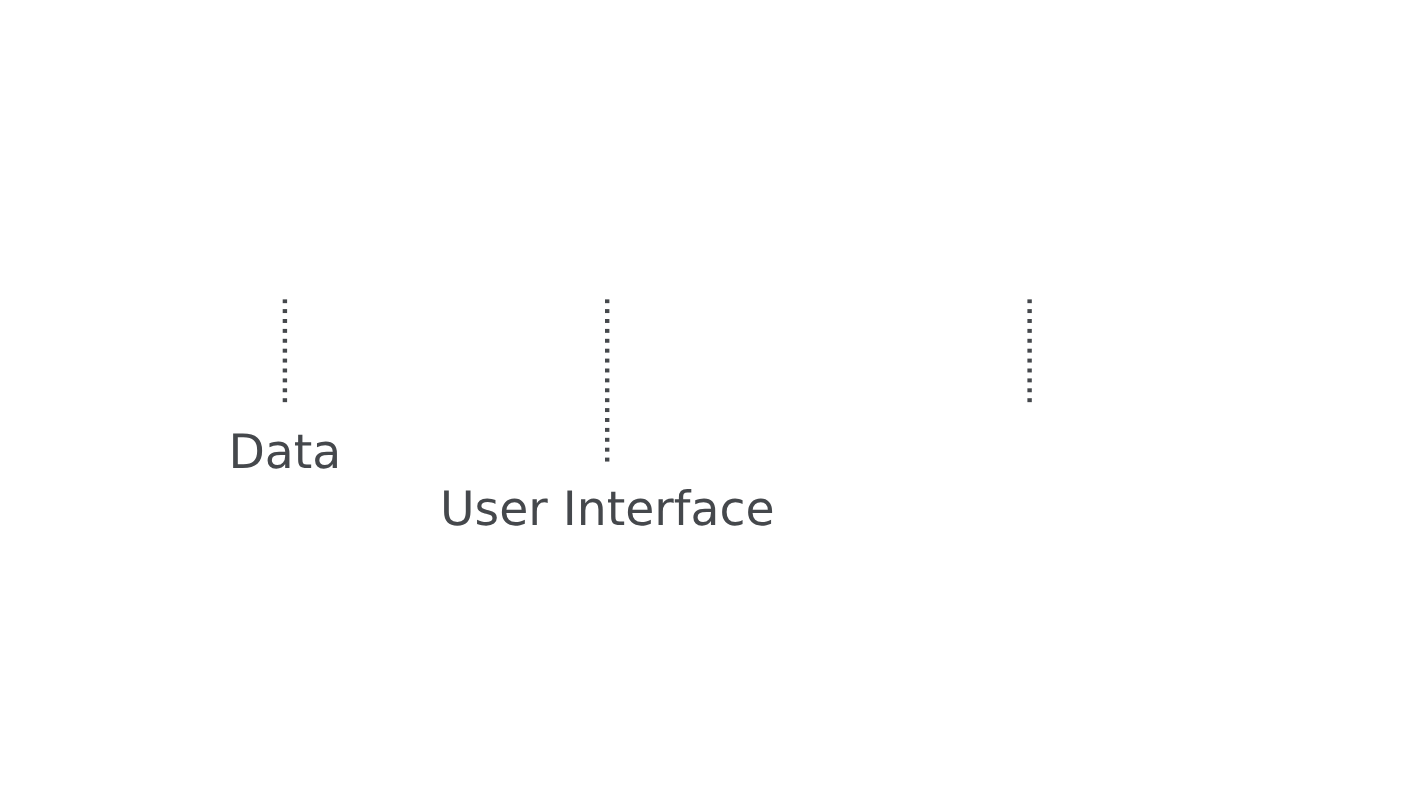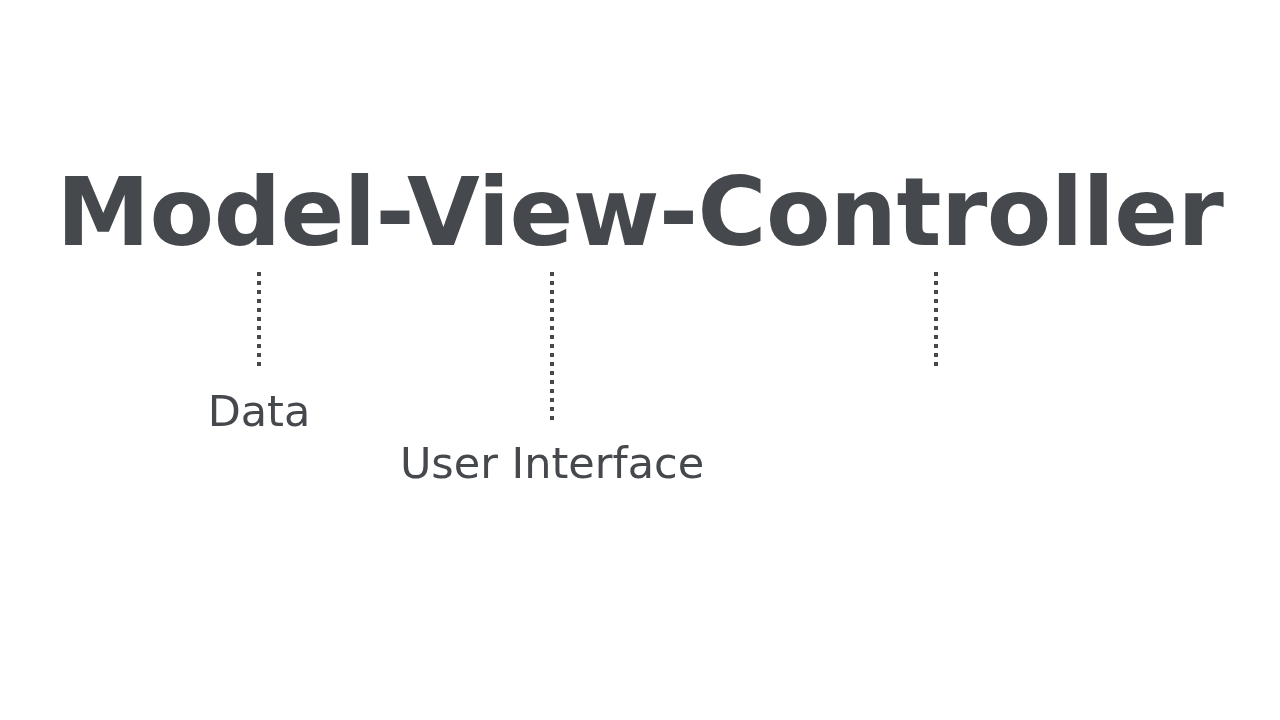--- a/index.html
+++ b/index.html
@@ -81,21 +81,20 @@
     left: 736px;  
     top: 386px;
     width: 400px;
   }
 </style>
 </head>
 <body>
 
 <div class="slide">
 
-  <div class="title">Model-View-Controller</div>
 
   <div class="connector connector-model"></div>
 
   <div class="connector connector-view"></div>
 
   <div class="connector connector-controller"></div>
 
   <div class="leaf-label leaf-model">Data</div>
 
   <div class="leaf-label leaf-view">User Interface</div>

